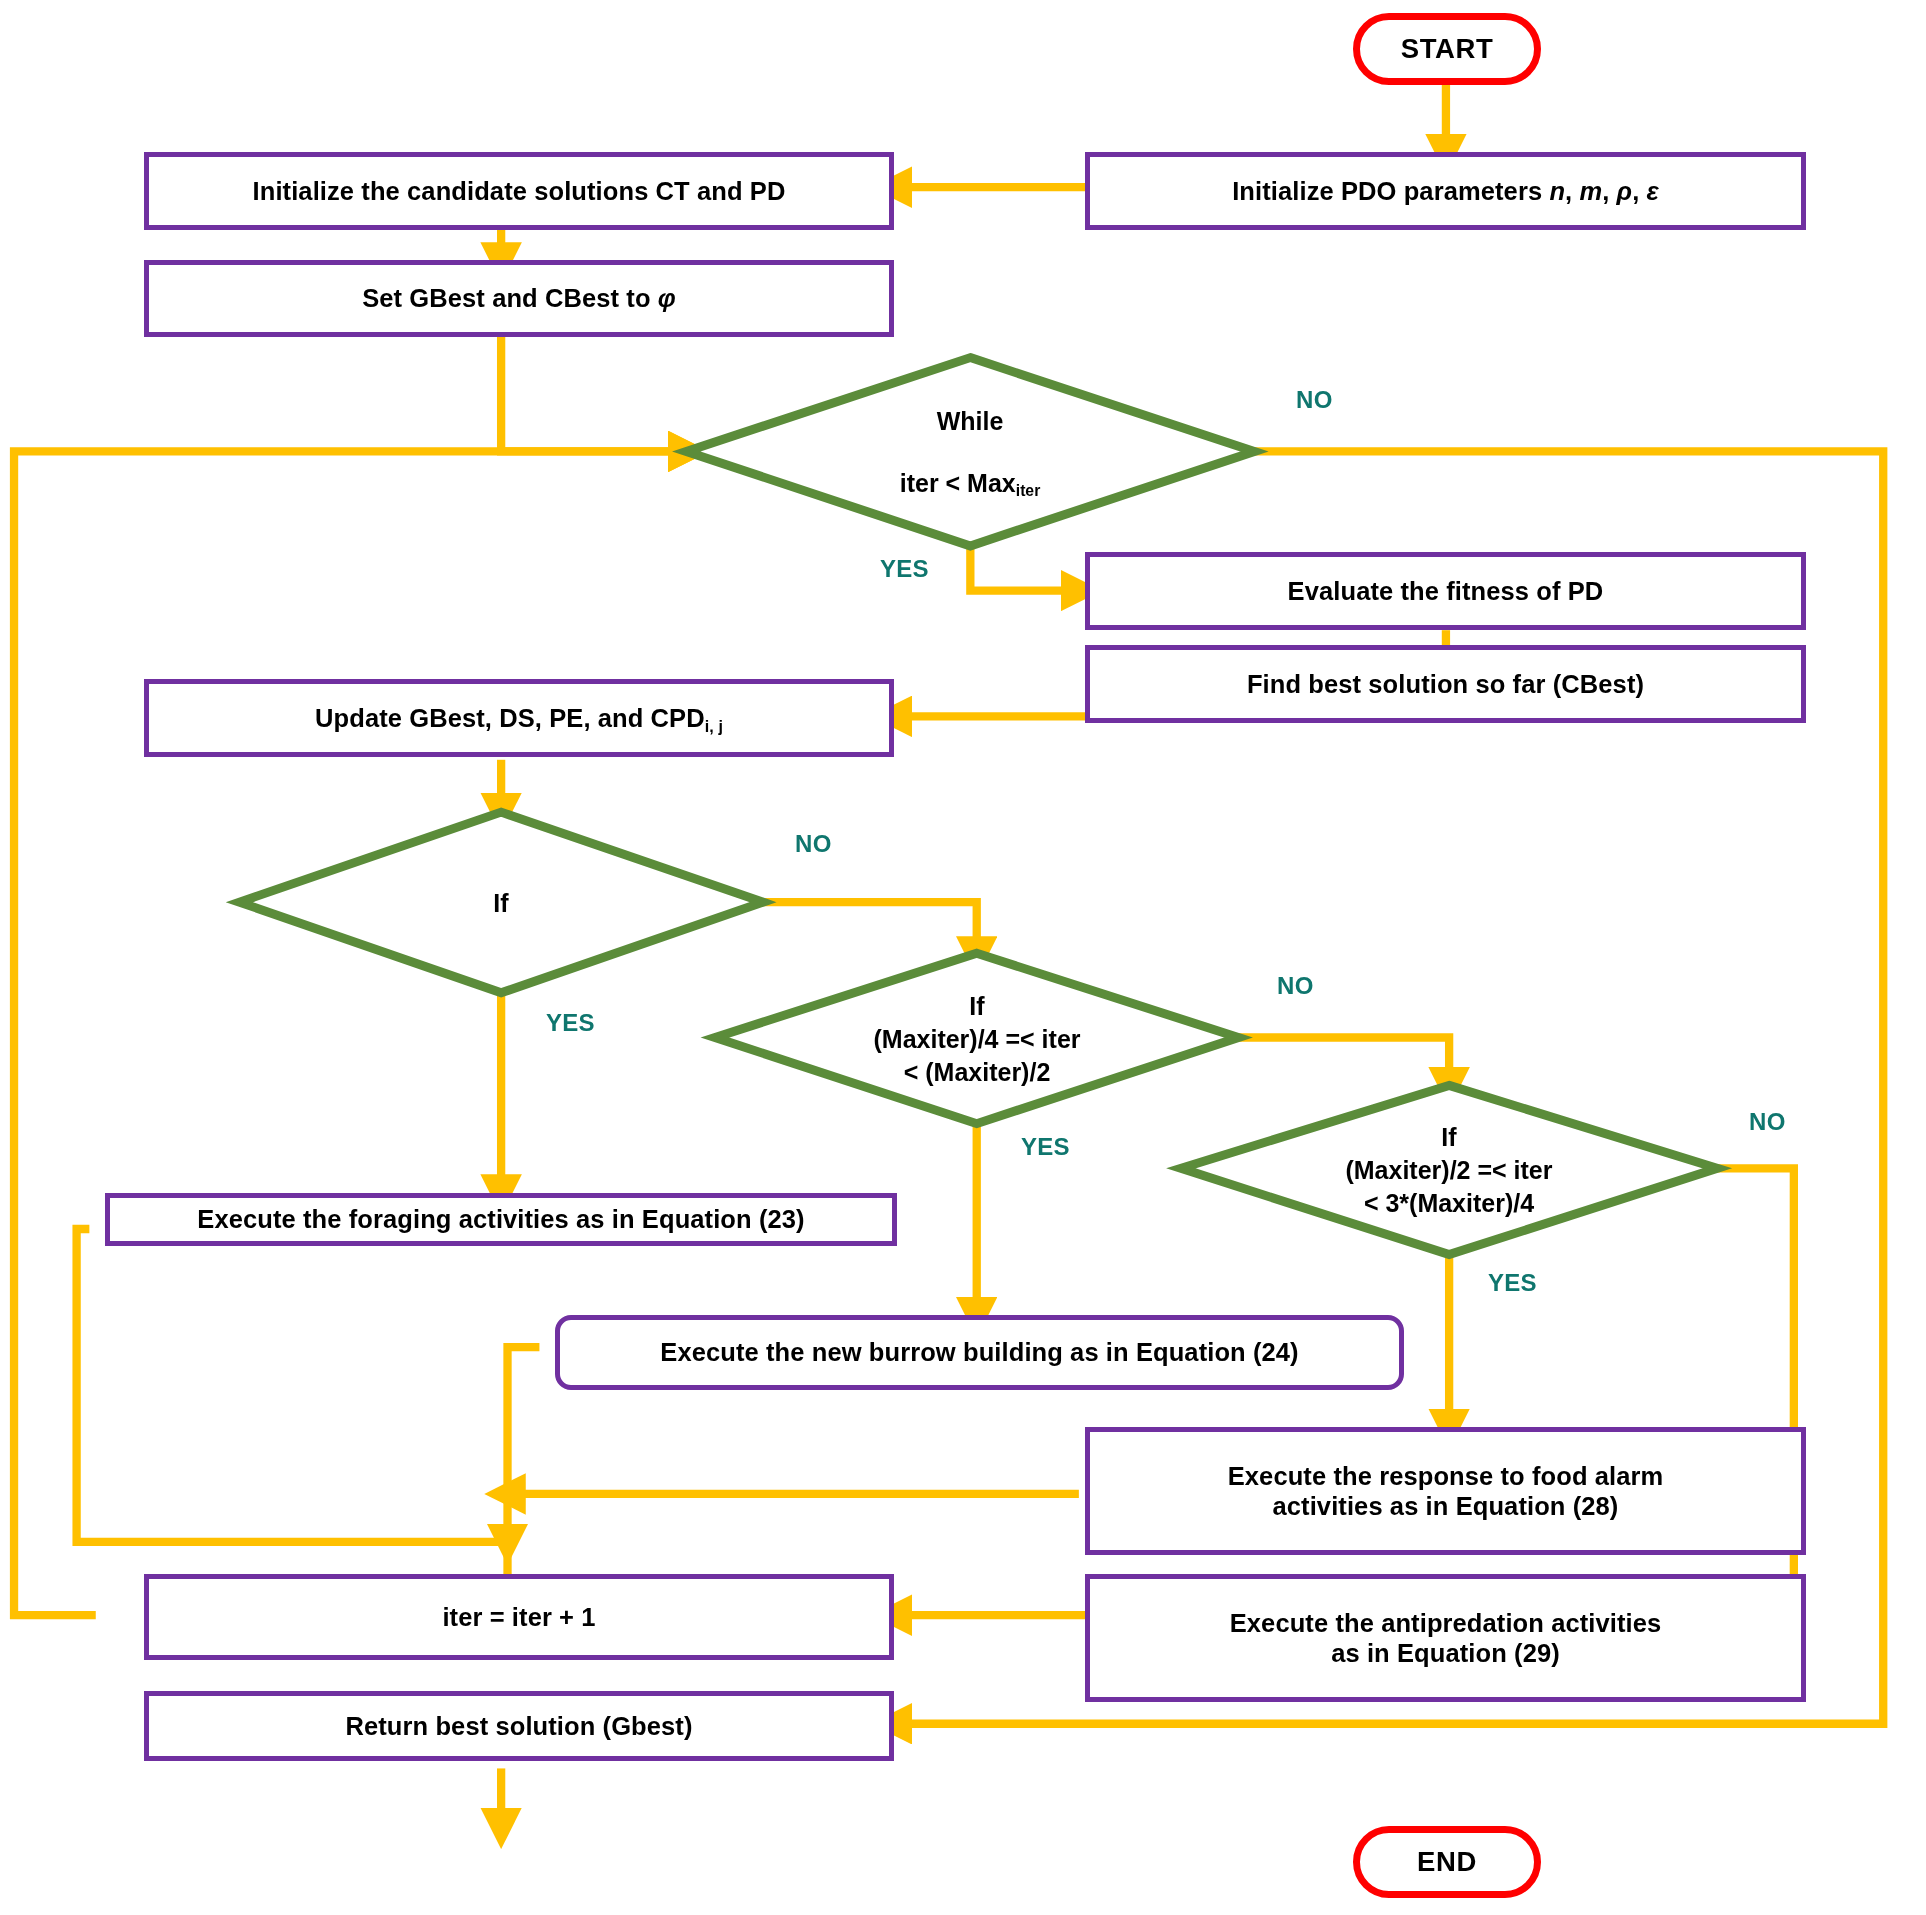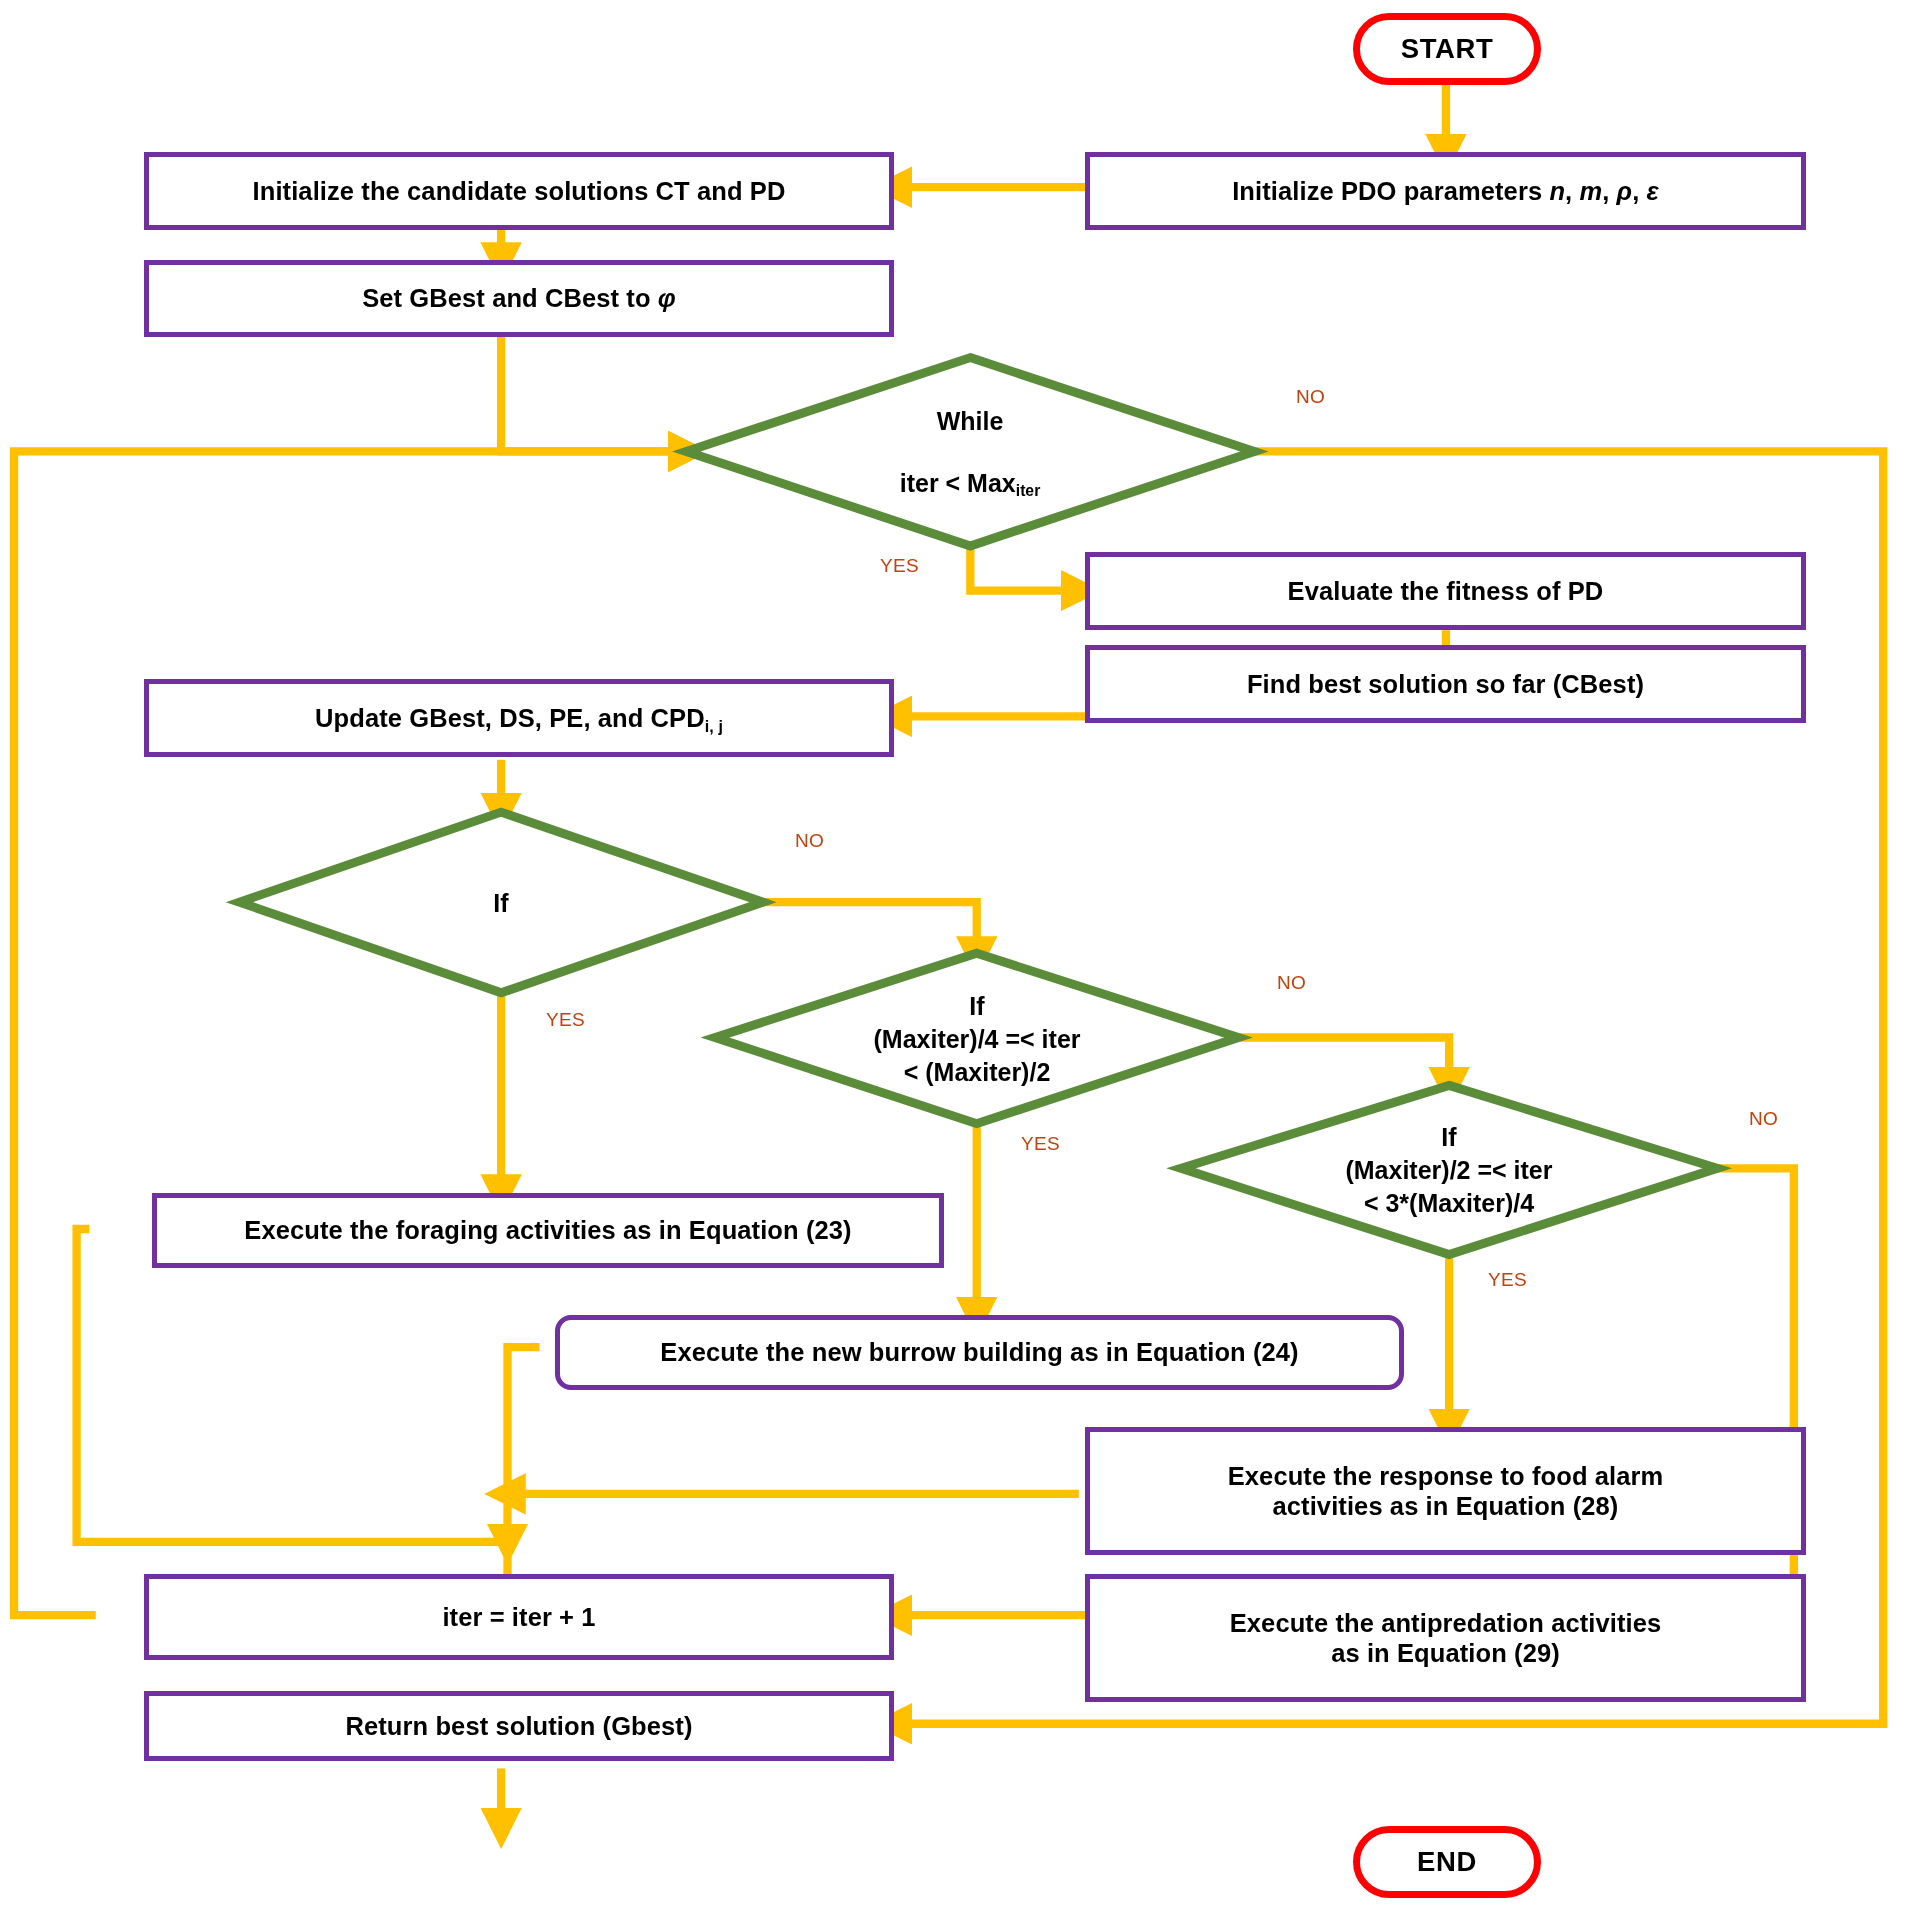--- a/index.html
+++ b/index.html
@@ -28,21 +28,21 @@
   }
   .term .t{font-size:27.5px;letter-spacing:0.6px;}
 
   .dec{background:transparent;}
   .dec .dlabel{
     position:relative;z-index:3;
     font-weight:bold;font-size:25px;line-height:1.32;color:#000;
     text-align:center;width:86%;
   }
 
-  .lab{position:absolute;color:#c2410c;font-weight:normal;font-size:19px;letter-spacing:0.3px;}
+  .lab{position:absolute;color:#0f766e;font-weight:bold;font-size:24px;letter-spacing:0.3px;}
 
   sub{font-size:.63em;vertical-align:baseline;position:relative;top:.30em;}
   .it{font-style:italic;}
 </style>
 </head>
 <body>
 
 <div id="stage">
 
   <svg id="wires" viewBox="0 0 3017 3001">
@@ -129,21 +129,21 @@
   </div>
 
   <div class="node proc" style="left:1085px;top:645px;width:721px;height:78px;">
     <span class="t">Find best solution so far (CBest)</span>
   </div>
 
   <div class="node proc" style="left:144px;top:679px;width:750px;height:78px;">
     <span class="t"><span>Update GBest, DS, PE, and CPD</span><sub>i, j</sub></span>
   </div>
 
-  <div class="node proc" style="left:105px;top:1193px;width:792px;height:75px;margin-left:47px;">
+  <div class="node proc" style="left:105px;top:1193px;width:792px;height:53px;">
     <span class="t">Execute the foraging activities as in Equation (23)</span>
   </div>
 
   <div class="node proc" style="left:555px;top:1315px;width:849px;height:75px;border-radius:16px;">
     <span class="t">Execute the new burrow building as in Equation (24)</span>
   </div>
 
   <div class="node proc" style="left:1085px;top:1427px;width:721px;height:128px;">
     <span class="t"><span>Execute the response to food alarm</span><br><span>activities as in Equation (28)</span></span>
   </div>

